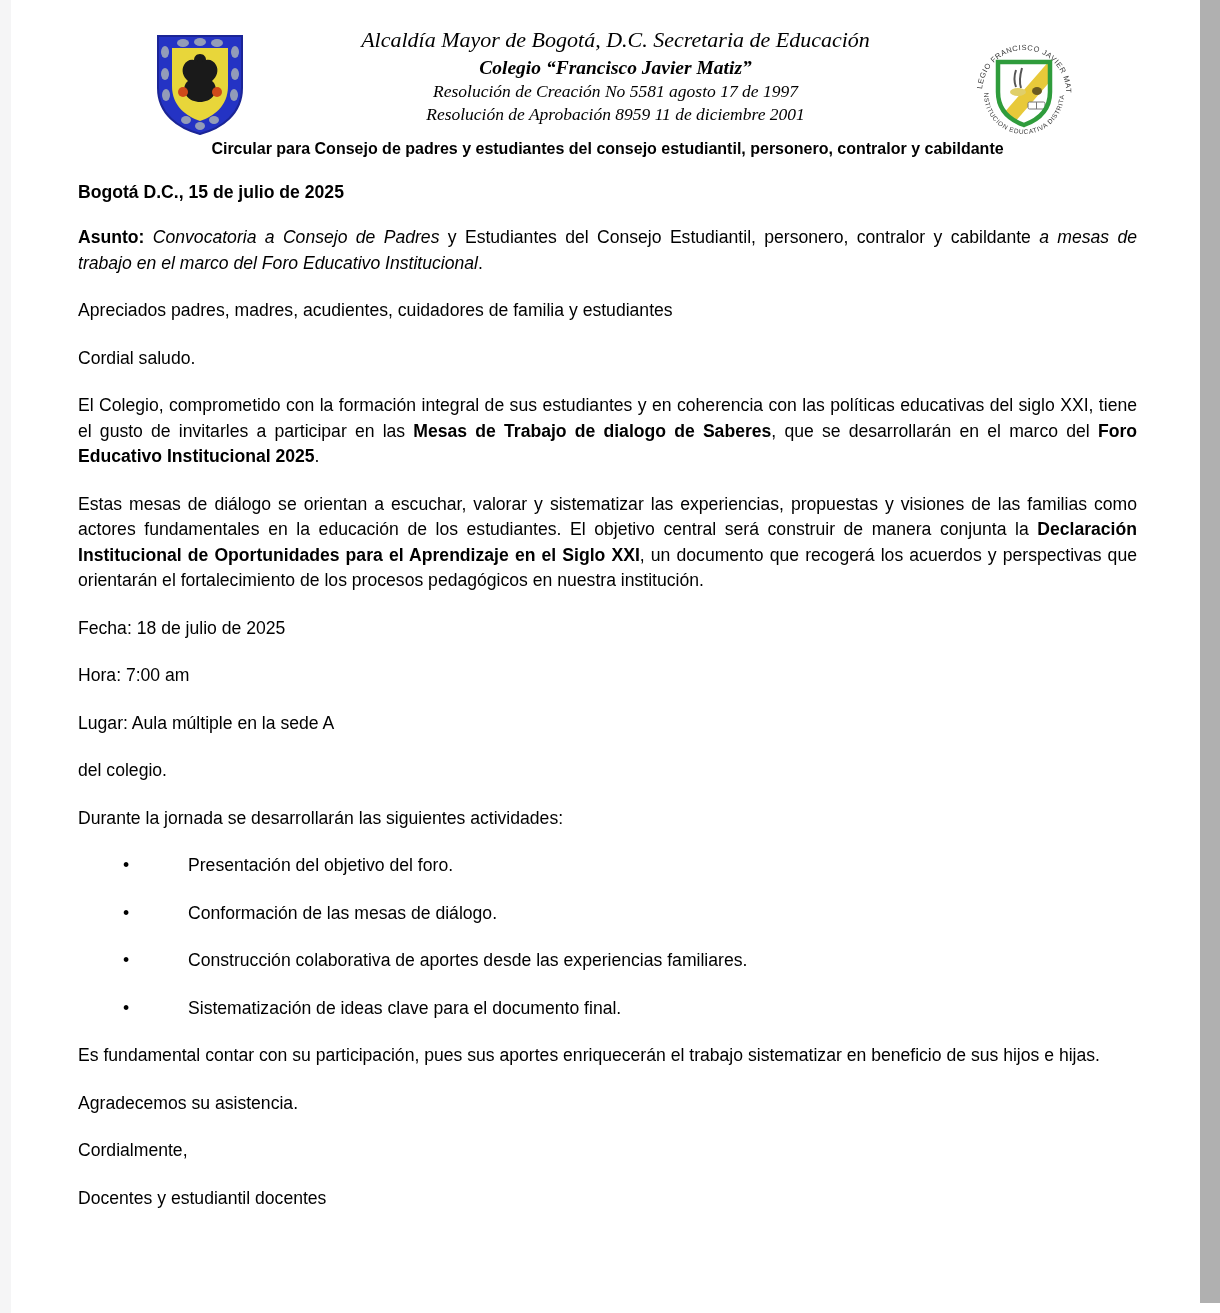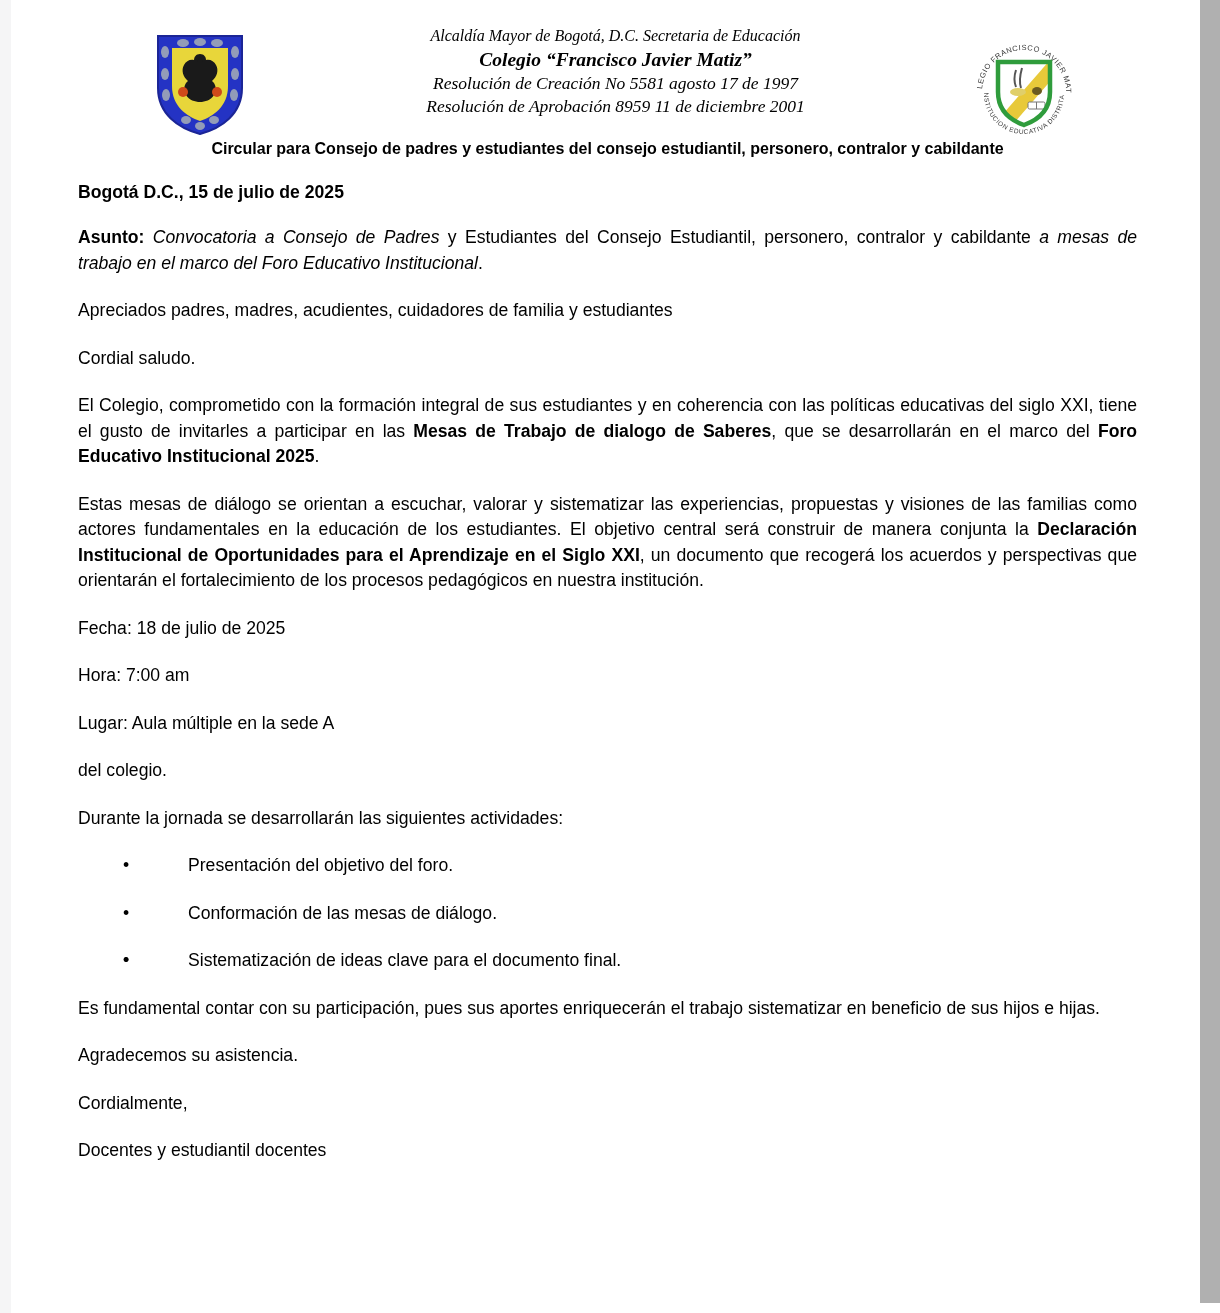--- a/index.html
+++ b/index.html
@@ -67,21 +67,21 @@
   }
   .header-text {
     text-align: center;
     font-family: "Liberation Serif", serif;
     line-height: 1.30;
     padding-left: 60px;
     padding-right: 40px;
   }
   .header-text .hl {
     font-style: italic;
-    font-size: 16px;
+    font-size: 22px;
     color: #000;
     display: block;
   }
   .header-text .hl.bold {
     font-weight: bold;
     font-size: 19.5px;
   }
   .header-text .hl.small {
     font-size: 17.5px;
   }
@@ -254,20 +254,21 @@
       <li>
         <span class="bullet-dot">•</span>
         <span>Presentación del objetivo del foro.</span>
       </li>
       <li>
         <span class="bullet-dot">•</span>
         <span>Conformación de las mesas de diálogo.</span>
       </li>
       <li>
         <span class="bullet-dot">•</span>
+        <span>Construcción colaborativa de aportes desde las experiencias familiares.</span>
       </li>
       <li>
         <span class="bullet-dot">•</span>
         <span>Sistematización de ideas clave para el documento final.</span>
       </li>
     </ul>
 
     <p class="para">Es fundamental contar con su participación, pues sus aportes enriquecerán el trabajo sistematizar en beneficio de sus hijos e hijas.</p>
 
     <p class="para left">Agradecemos su asistencia.</p>

